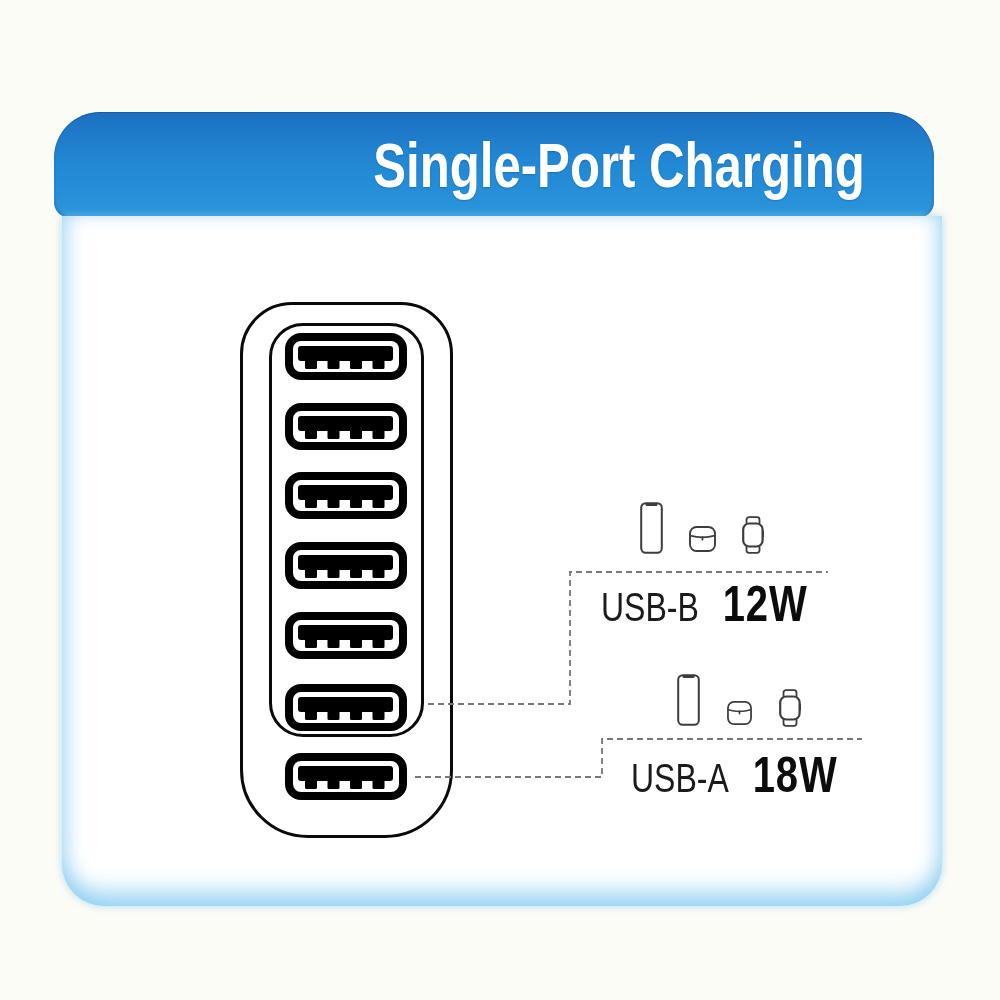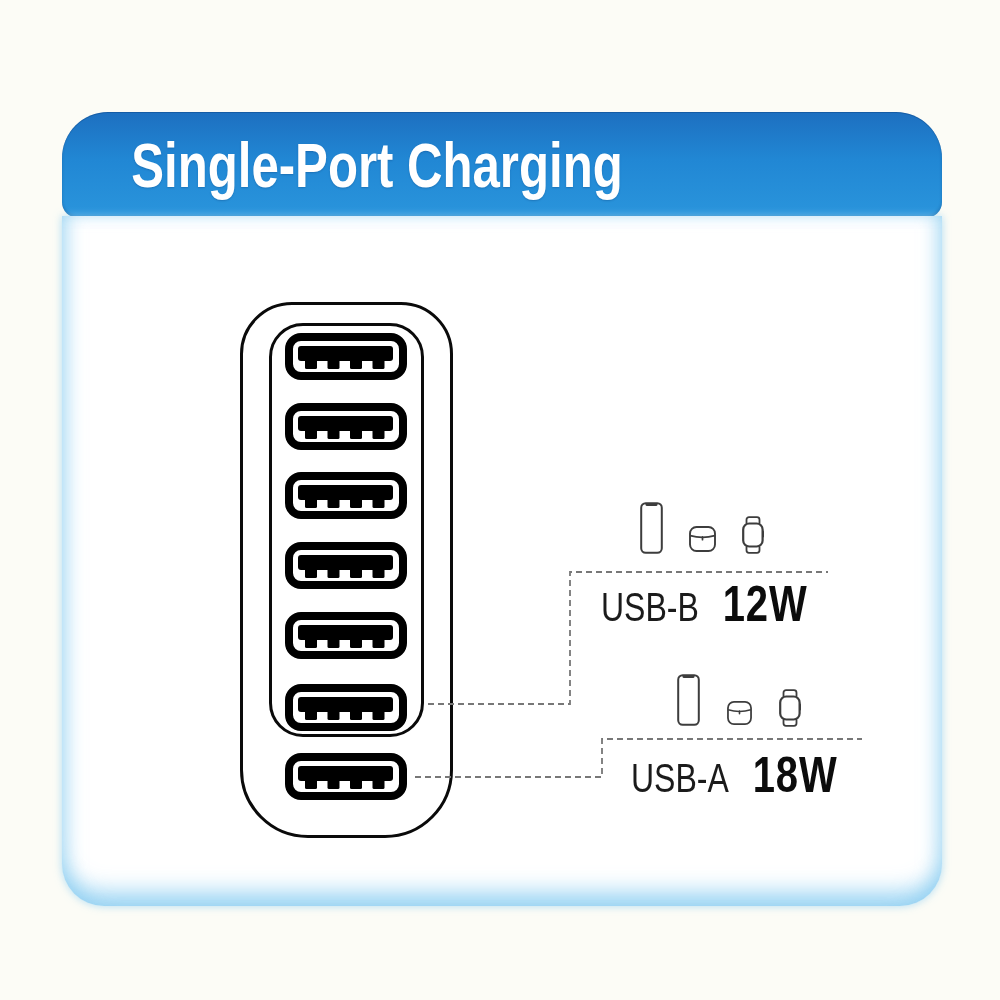--- a/index.html
+++ b/index.html
@@ -6,25 +6,25 @@
   body{
     width:1000px;height:1000px;
     background:#fcfcf6;
     font-family:"Liberation Sans", sans-serif;
     position:relative;overflow:hidden;
   }
   .stage{position:absolute;inset:0;}
 
   
   .header{
-    position:absolute;left:62px;top:112px;width:880px;height:106px;
+    position:absolute;left:54px;top:112px;width:880px;height:106px;
     background:linear-gradient(180deg,#1d6fc0 0%,#2187d4 45%,#2a95dc 100%);
     border-radius:46px 46px 16px 16px;
     box-shadow:0 1px 0 rgba(10,60,120,.35) inset, 0 -2px 3px rgba(8,50,110,.30) inset;
-    display:flex;align-items:center;justify-content:flex-start;
+    display:flex;align-items:center;justify-content:flex-end;
   }
   .header .title{
     color:#fff;font-size:63px;font-weight:700;letter-spacing:0px;
     display:inline-block;transform:scaleX(.78);white-space:nowrap;
     text-shadow:0 1px 2px rgba(0,40,90,.25);
   }
 
   
   .card-body{
     position:absolute;left:62px;top:216px;width:880px;height:690px;

